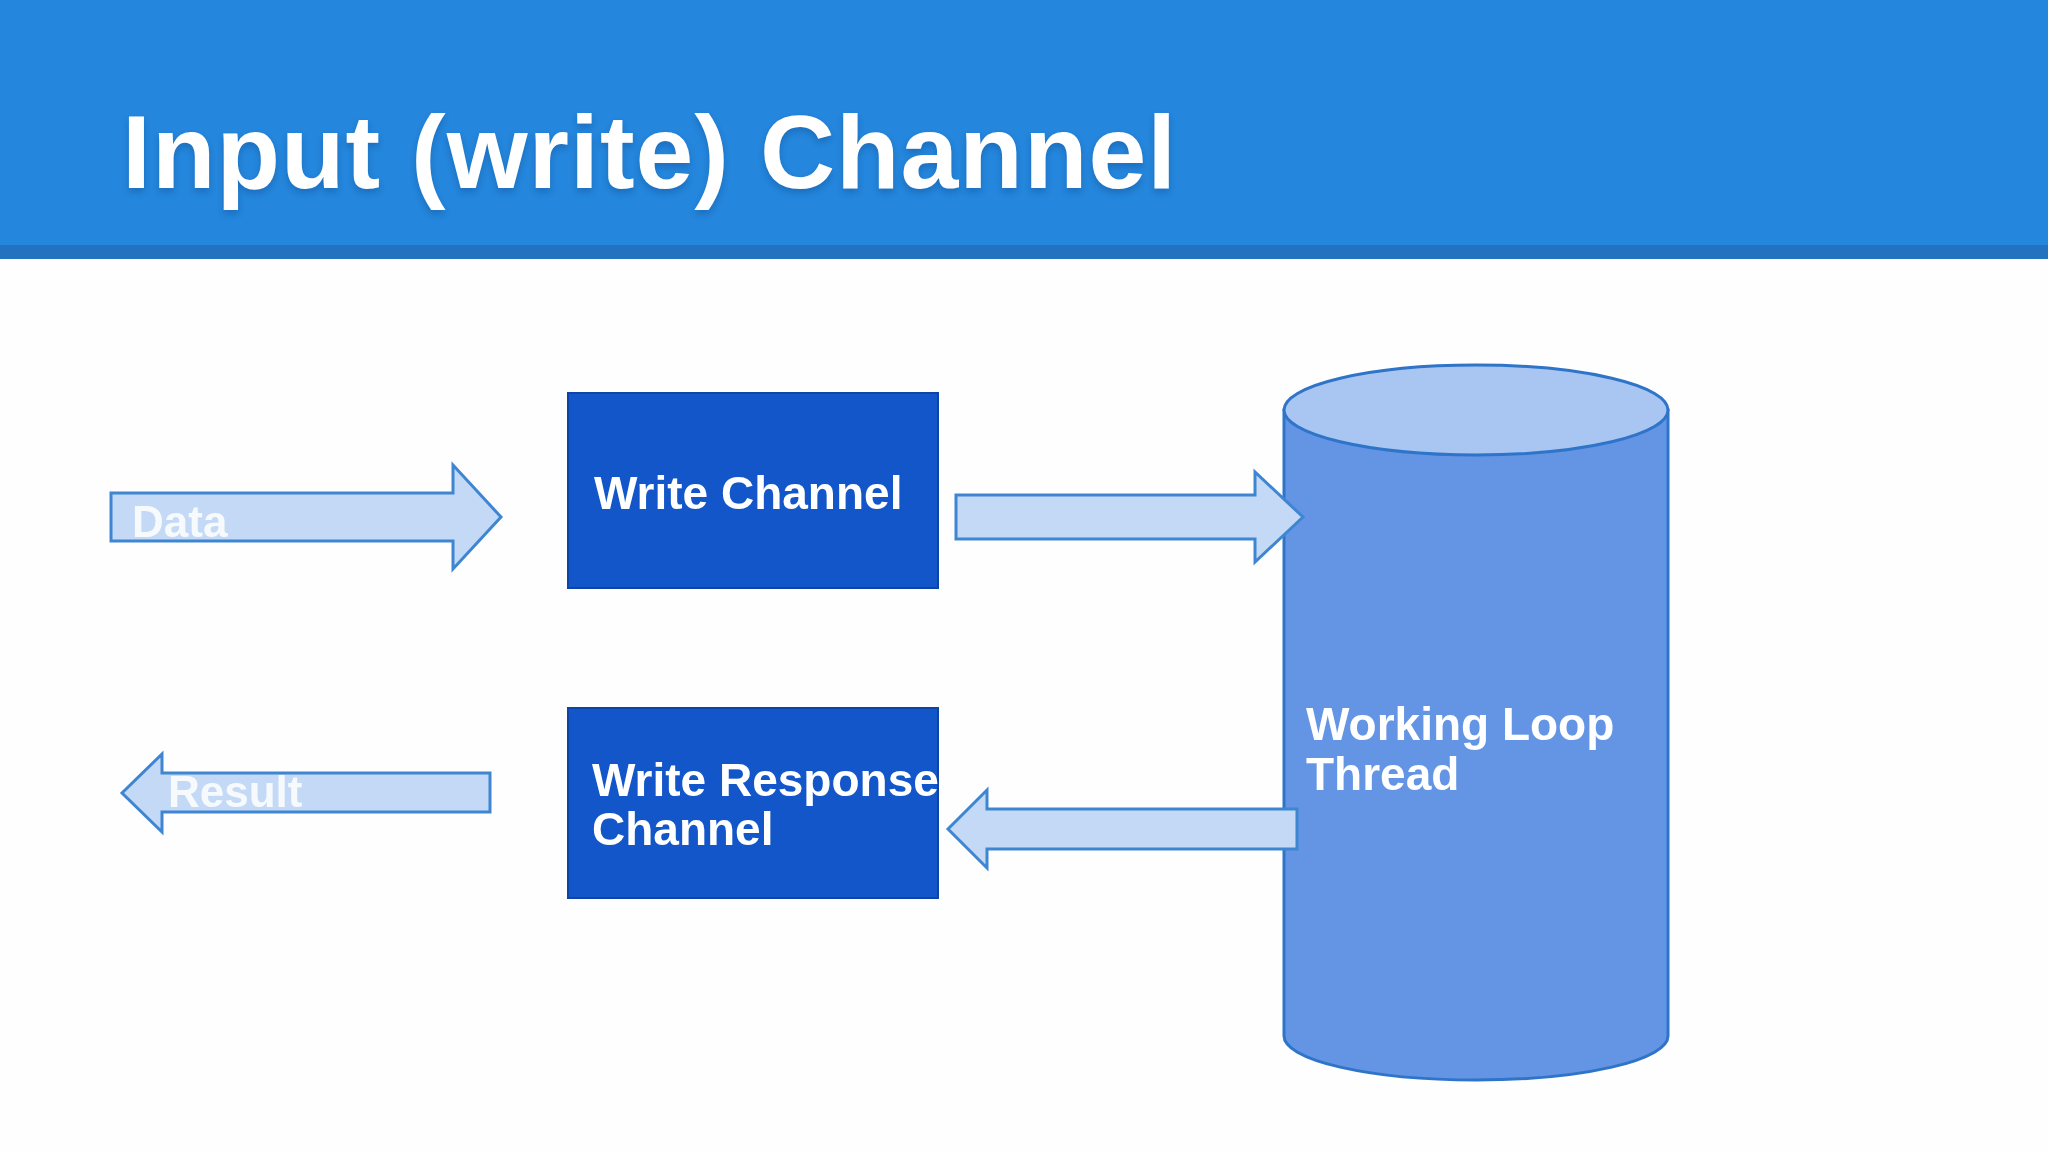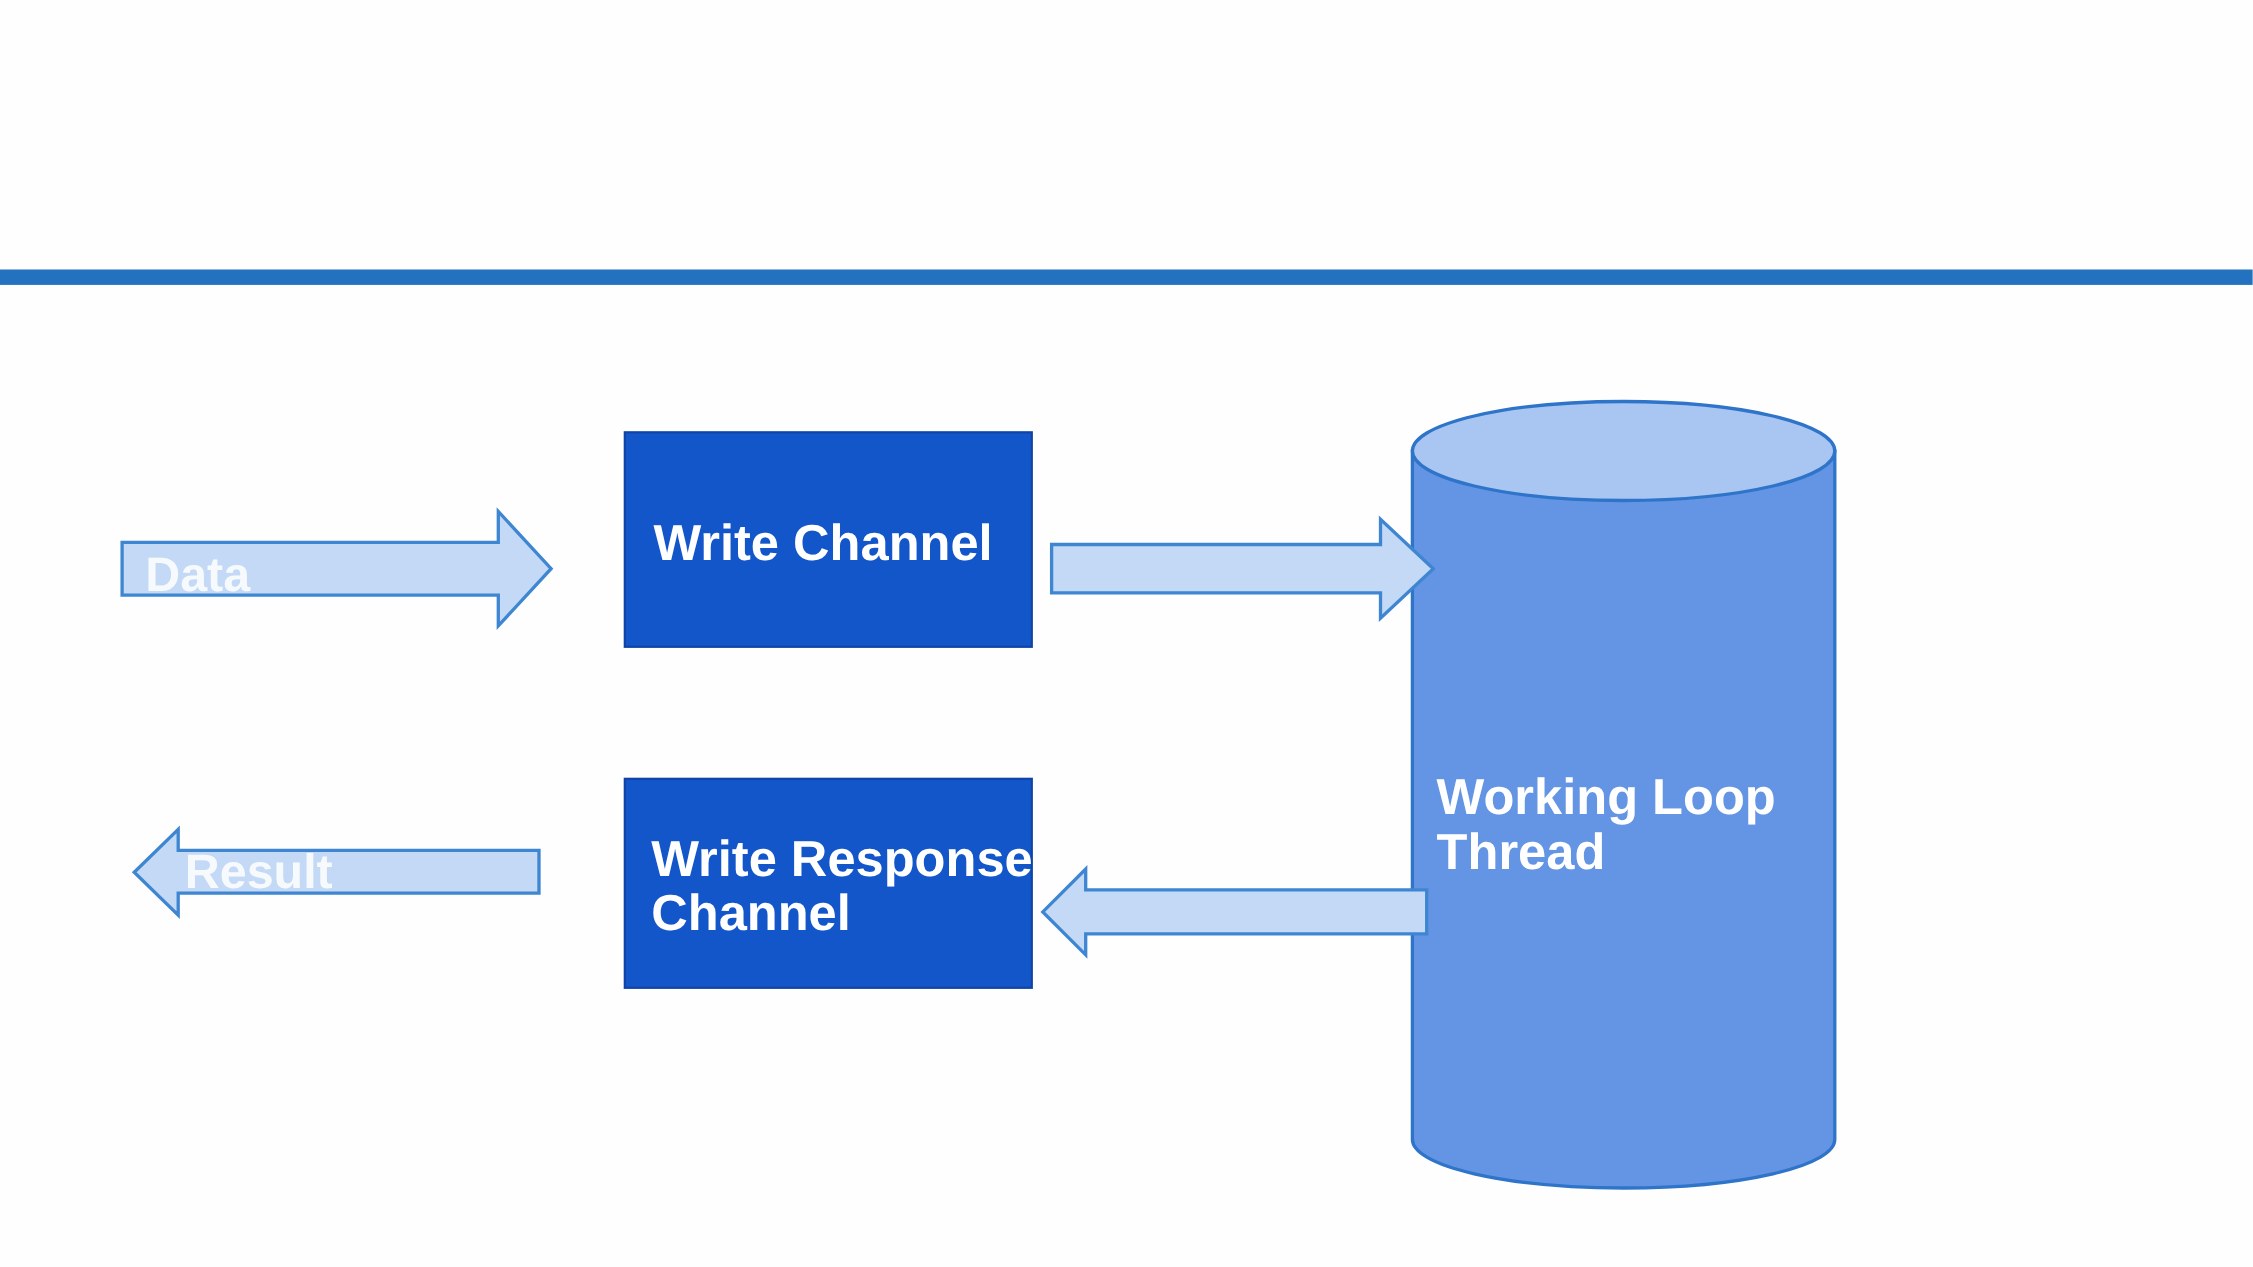--- a/index.html
+++ b/index.html
@@ -60,20 +60,23 @@
     font-weight: bold;
     font-size: 44px;
     opacity: 0.88;
   }
 </style>
 </head>
 <body>
 
 <div class="slide">
 
+  <header class="slide-header">
+    <h1 class="slide-title">Input (write) Channel</h1>
+  </header>
   <div class="header-strip"></div>
 
   <svg class="diagram" viewBox="0 0 2048 1152" xmlns="http://www.w3.org/2000/svg">
 
     <g>
       <path d="M 1284 410 L 1284 1036 A 192 44 0 0 0 1668 1036 L 1668 410 Z" stroke-width="3" fill="#6494e4" stroke="#2e74c9"></path>
       <ellipse cx="1476" cy="410" rx="192" ry="45" stroke-width="3" fill="#a9c5f1" stroke="#2e74c9"></ellipse>
       <text class="node-label" x="1306" y="740" fill="#ffffff">Working Loop</text>
       <text class="node-label" x="1306" y="790" fill="#ffffff">Thread</text>
     </g>

